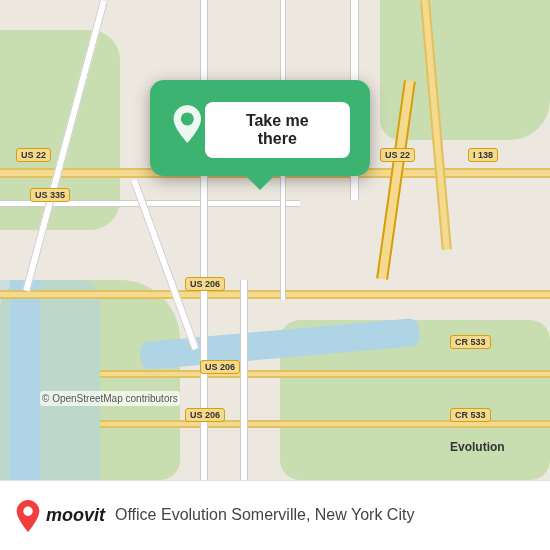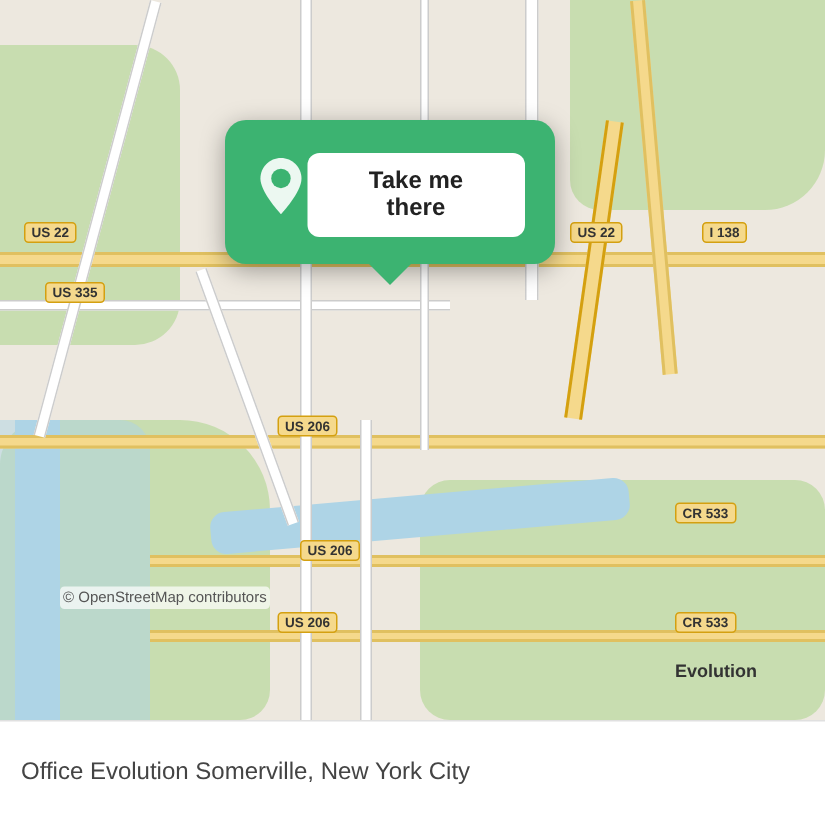--- a/index.html
+++ b/index.html
@@ -363,15 +363,22 @@
     <button class="take-me-there-btn">Take me there</button>
   </div>
 
   <div class="osm-credit">© OpenStreetMap contributors</div>
 
   <div id="manville-label" style="position: absolute; font-size: 12px; font-weight: 600; color: rgb(51, 51, 51); top: 440px; left: 450px;">Evolution</div>
 </div>
 
 <div id="bottom-bar">
 
+  <div class="moovit-logo">
+    <svg class="moovit-pin" viewBox="0 0 28 36" fill="none" xmlns="http://www.w3.org/2000/svg">
+      <path d="M14 1C7.4 1 2 6.4 2 13C2 21 14 35 14 35C14 35 26 21 26 13C26 6.4 20.6 1 14 1Z" fill="#f03e3e"></path>
+      <circle cx="14" cy="13" r="5" fill="white"></circle>
+    </svg>
+    <span class="moovit-text">moovit</span>
+  </div>
 
   <div id="bottom-text">Office Evolution Somerville, New York City</div>
 </div>
 
 </body></html>

